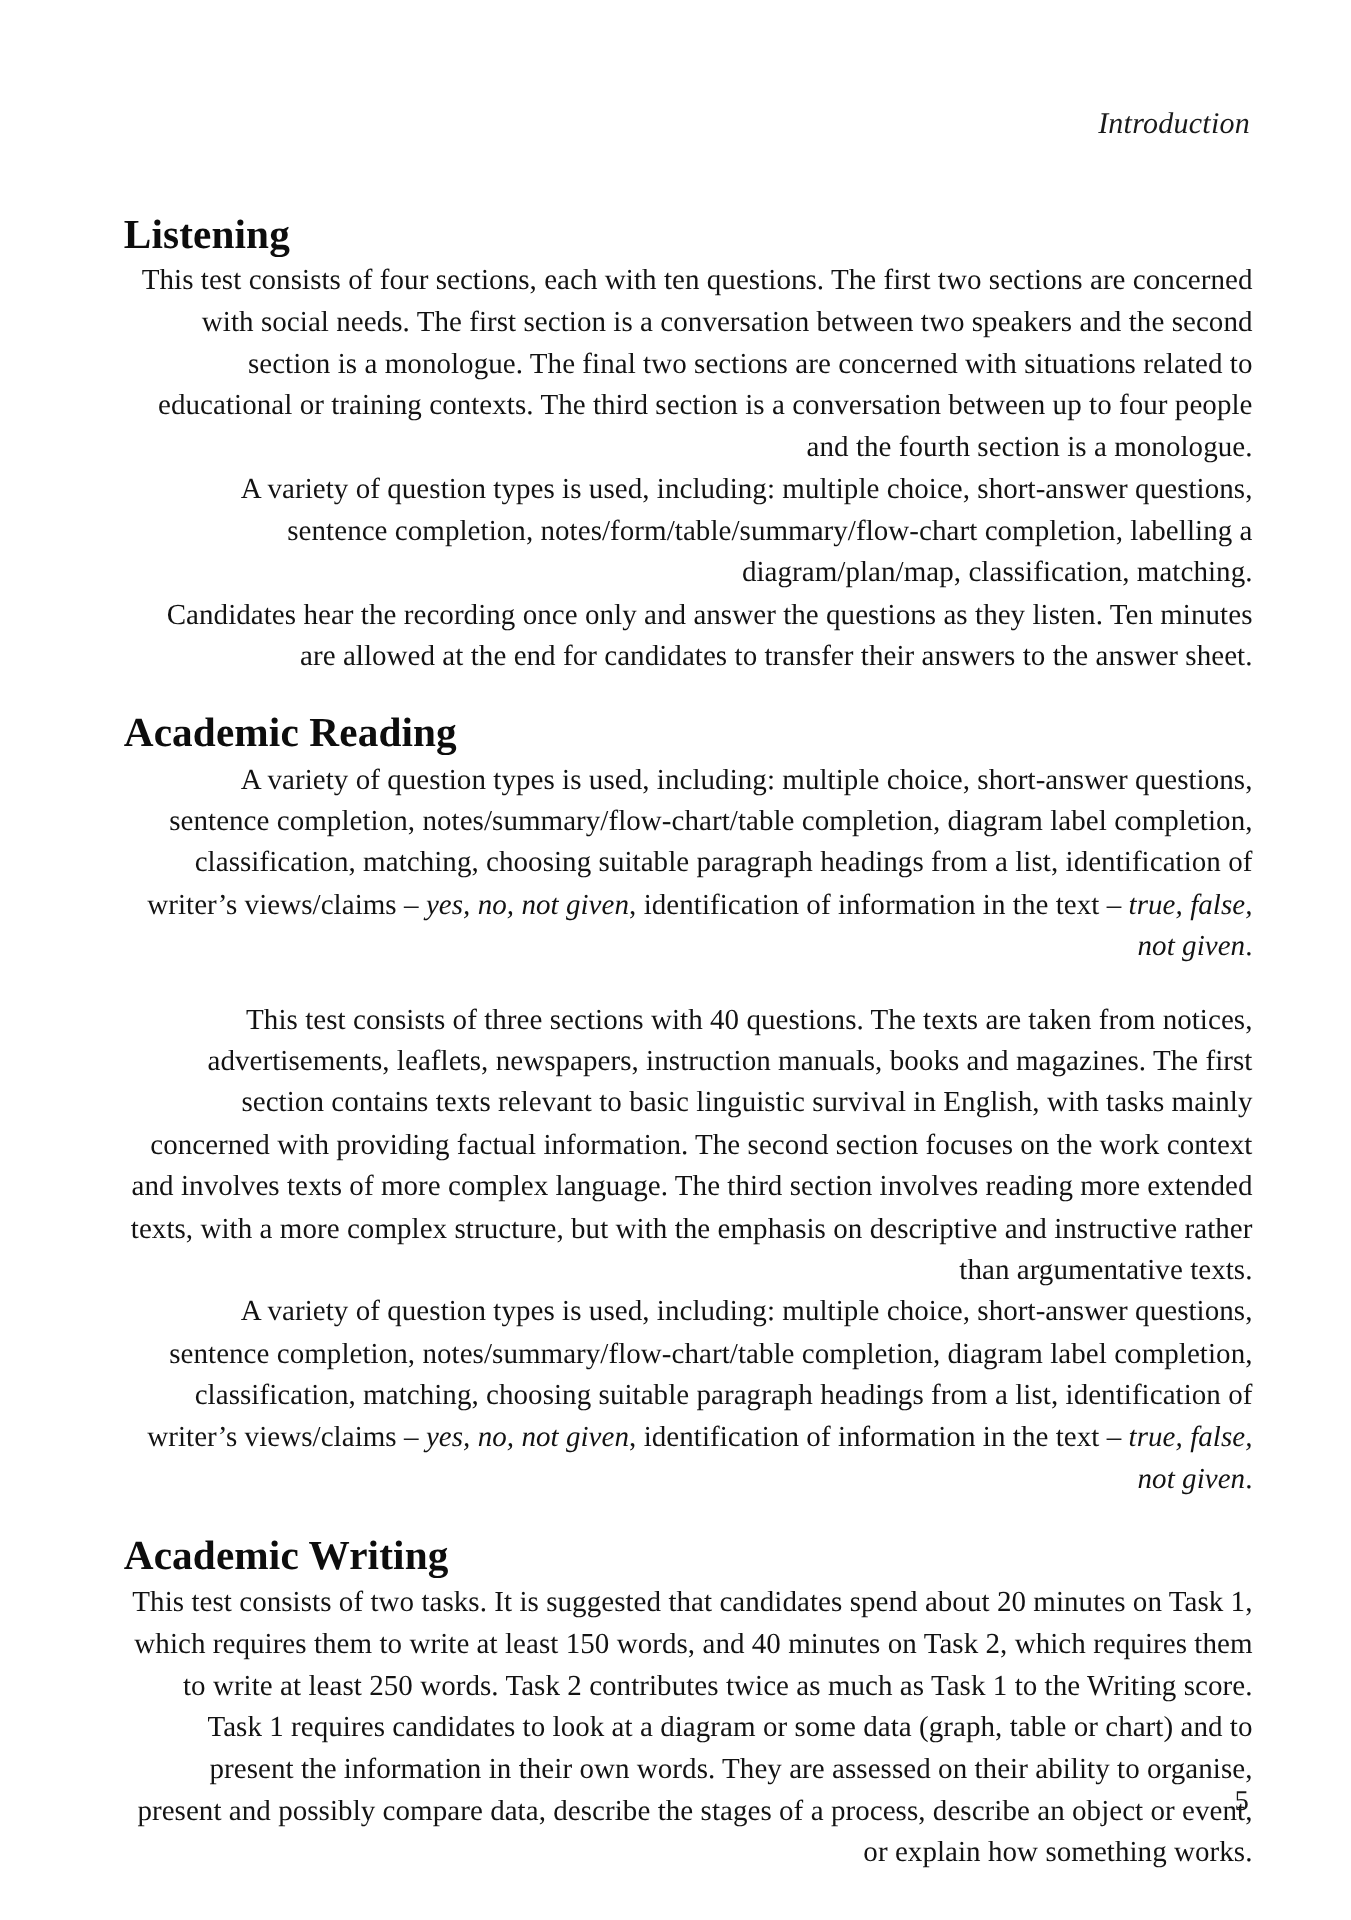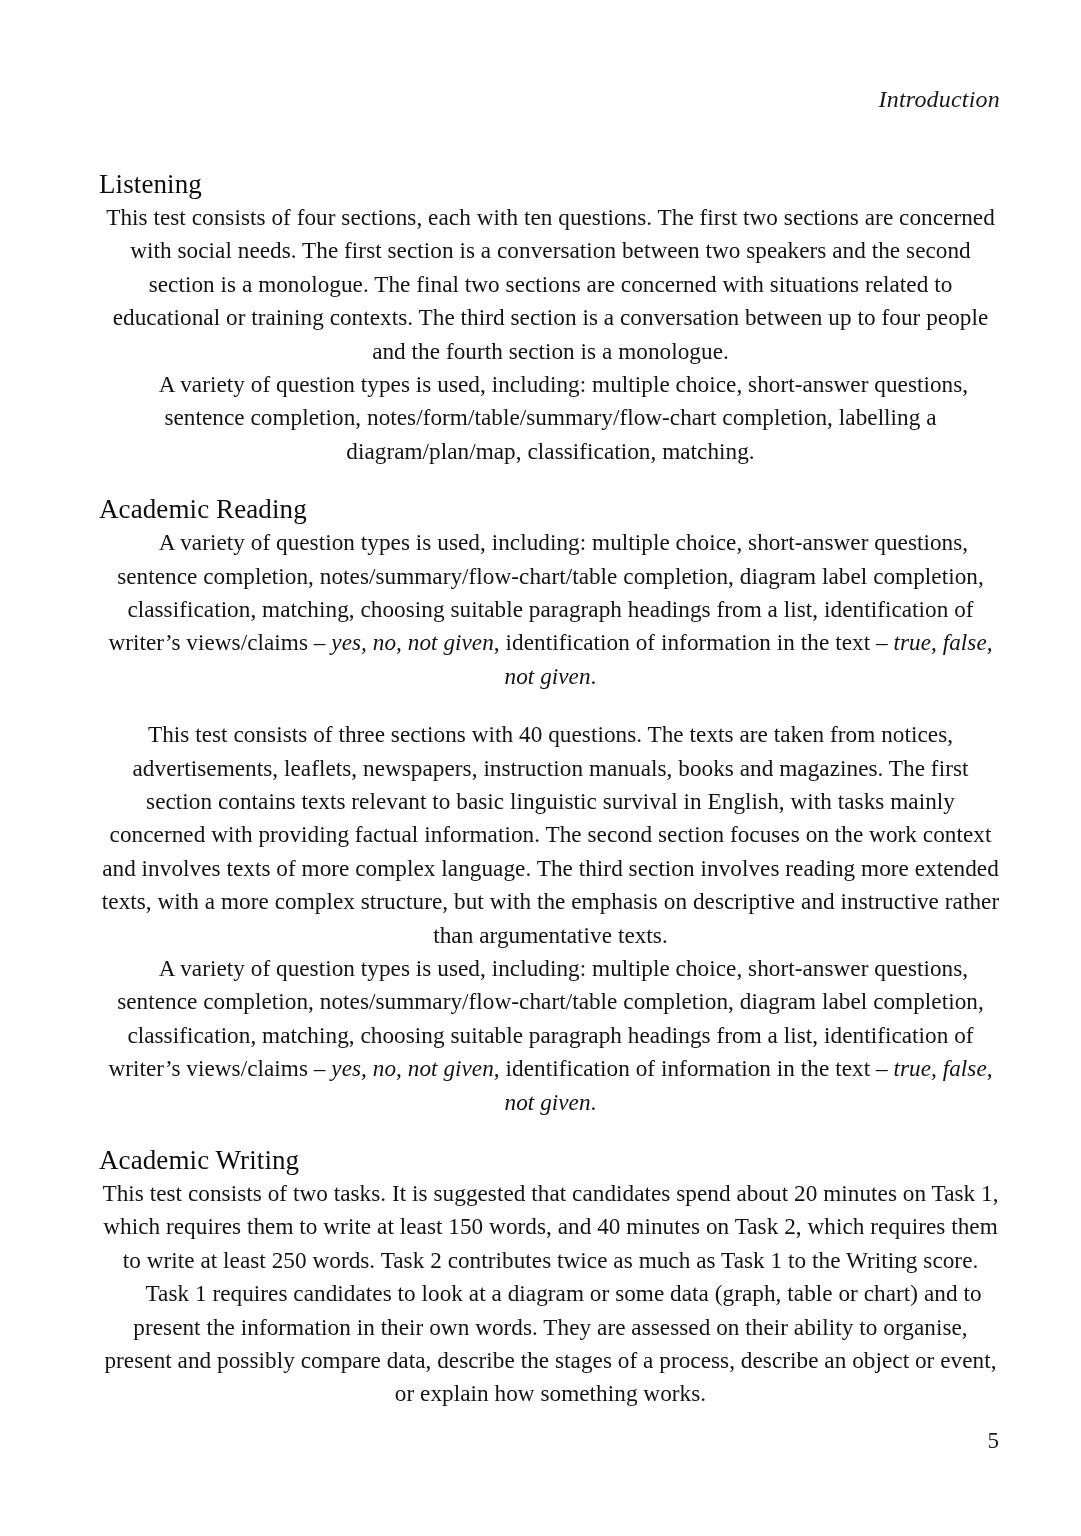--- a/index.html
+++ b/index.html
@@ -33,40 +33,40 @@
     color: #1a1a1a;
     white-space: nowrap;
   }
   .content {
     position: absolute;
     left: 99px;
     top: 168px;
     width: 903px;
   }
   h2.section-heading {
-    font-size: 27px;
-    font-weight: normal;
+    font-size: 33px;
+    font-weight: bold;
     margin: 0;
     padding: 0;
     line-height: 1.22;
     letter-spacing: 0.1px;
     color: #0d0d0d;
   }
   .section + .section {
     margin-top: 25px;
   }
   .heading-gap {
     margin-top: 14px;
   }
   p.body-text {
     margin: 0;
     padding: 0;
     font-size: 23.2px;
     line-height: 33.4px;
-    text-align: center;
+    text-align: right;
     color: #131313;
     letter-spacing: 0.05px;
   }
   p.indented {
     text-indent: 26px;
   }
   .it {
     font-style: italic;
   }
   .page-number {
@@ -82,20 +82,21 @@
 
 <div class="page">
 
   <div class="running-head">Introduction</div>
 
   <div class="content" id="content-root">
       <div class="section">
         <h2 class="section-heading">Listening</h2>
         <p class="body-text">This test consists of four sections, each with ten questions. The first two sections are concerned with social needs. The first section is a conversation between two speakers and the second section is a monologue. The final two sections are concerned with situations related to educational or training contexts. The third section is a conversation between up to four people and the fourth section is a monologue.</p>
         <p class="body-text indented">A variety of question types is used, including: multiple choice, short-answer questions, sentence completion, notes/form/table/summary/flow-chart completion, labelling a diagram/plan/map, classification, matching.</p>
+        <p class="body-text indented">Candidates hear the recording once only and answer the questions as they listen. Ten minutes are allowed at the end for candidates to transfer their answers to the answer sheet.</p>
       </div>
       <div class="section">
         <h2 class="section-heading">Academic Reading</h2>
         <p class="body-text indented"><span>A variety of question types is used, including: multiple choice, short-answer questions, sentence completion, notes/summary/flow-chart/table completion, diagram label completion, classification, matching, choosing suitable paragraph headings from a list, identification of writer’s views/claims – </span><span class="it">yes, no, not given</span><span>, identification of information in the text – </span><span class="it">true, false, not given</span><span>.</span></p>
       </div>
       <div class="section">
         <p class="body-text heading-gap">This test consists of three sections with 40 questions. The texts are taken from notices, advertisements, leaflets, newspapers, instruction manuals, books and magazines. The first section contains texts relevant to basic linguistic survival in English, with tasks mainly concerned with providing factual information. The second section focuses on the work context and involves texts of more complex language. The third section involves reading more extended texts, with a more complex structure, but with the emphasis on descriptive and instructive rather than argumentative texts.</p>
         <p class="body-text indented"><span>A variety of question types is used, including: multiple choice, short-answer questions, sentence completion, notes/summary/flow-chart/table completion, diagram label completion, classification, matching, choosing suitable paragraph headings from a list, identification of writer’s views/claims – </span><span class="it">yes, no, not given</span><span>, identification of information in the text – </span><span class="it">true, false, not given</span><span>.</span></p>
       </div>
       <div class="section">

